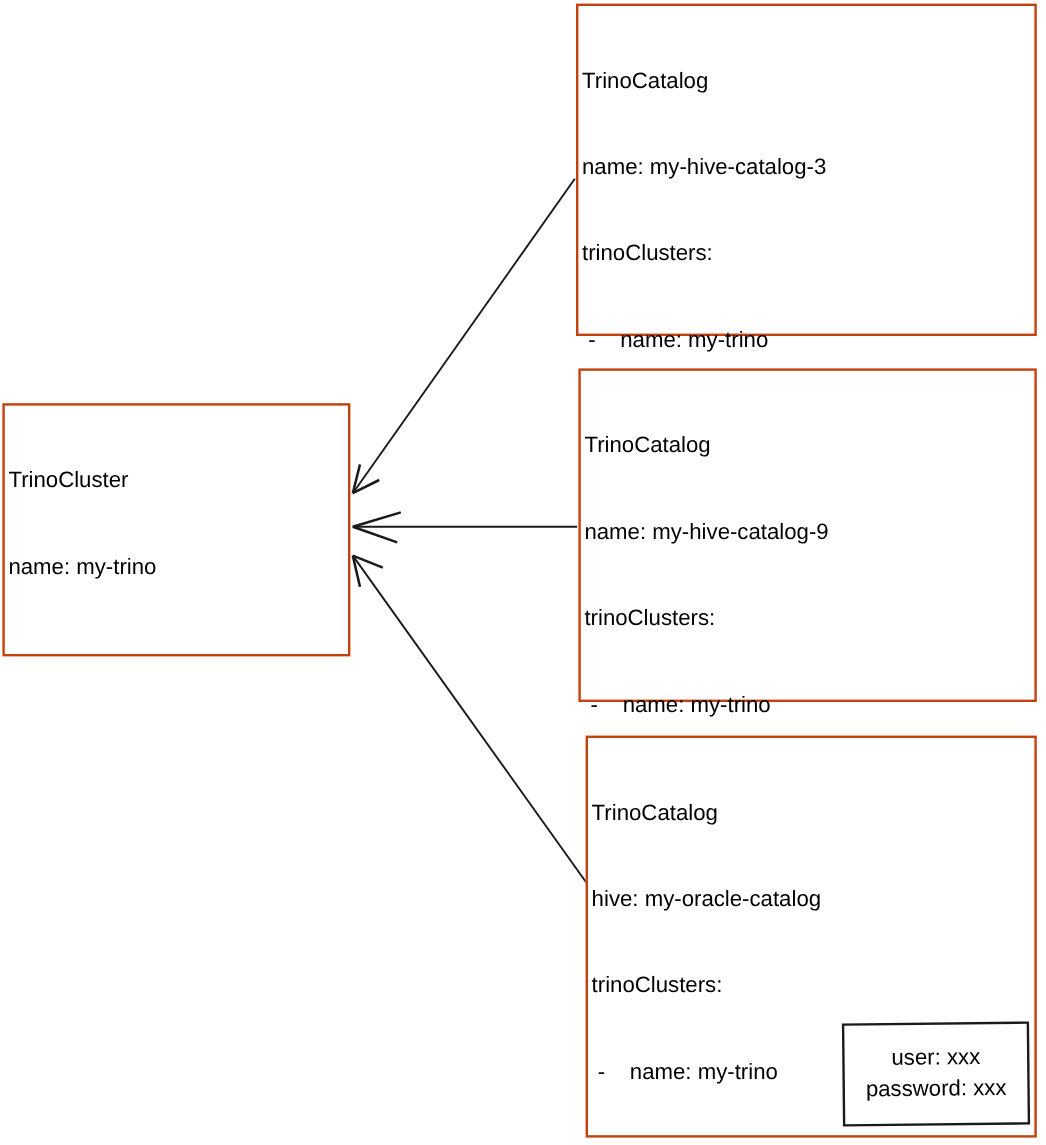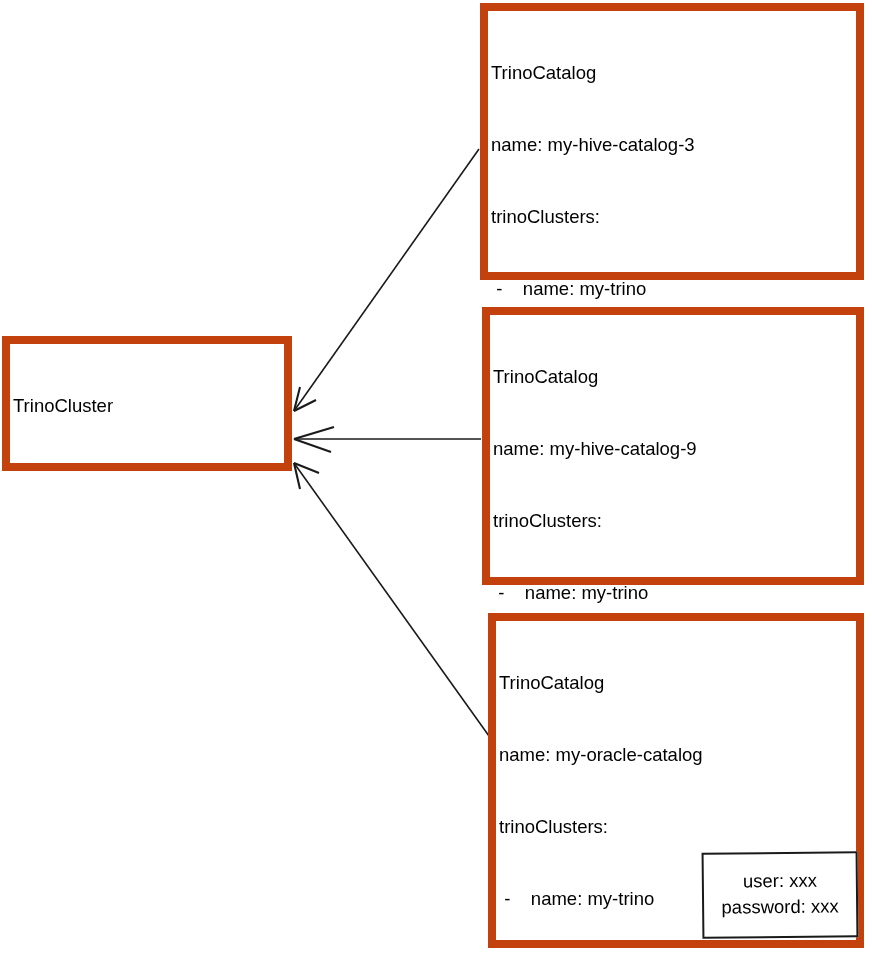--- a/index.html
+++ b/index.html
@@ -21,21 +21,21 @@
     left: 0;
     top: 0;
     width: 872px;
     height: 954px;
     pointer-events: none;
   }
   .node {
     position: absolute;
     box-sizing: border-box;
     background: #ffffff;
-    border: 8px solid #c2410c;
+    border: 2px solid #c2410c;
   }
   .node-text {
     position: absolute;
     left: 3px;
     top: 2px;
     right: 2px;
     font-size: 18.5px;
     line-height: 24px;
     color: #000000;
     white-space: pre;
@@ -44,21 +44,21 @@
   .node-text span {
     display: block;
     white-space: pre;
   }
 
   
   #node-trinocluster {
     left: 2px;
     top: 336px;
     width: 290px;
-    height: 135px;
+    height: 211px;
   }
   
   #node-catalog-0 {
     left: 480px;
     top: 3px;
     width: 384px;
     height: 277px;
   }
   #node-catalog-1 {
     left: 482px;
@@ -124,20 +124,21 @@
     <g>
       <path d="M 757,818 Q 775,832 786,851" stroke="#1a1a1a" stroke-width="1.7" fill="none"></path>
       <line x1="786" y1="851" x2="768" y2="835" stroke="#1a1a1a" stroke-width="2.0" fill="none"></line>
       <line x1="786" y1="851" x2="786" y2="828" stroke="#1a1a1a" stroke-width="2.0" fill="none"></line>
     </g>
   </svg>
 
   <div class="node" id="node-trinocluster">
     <div class="node-text">
       <span>TrinoCluster</span>
+      <span>name: my-trino</span>
     </div>
   </div>
 
   <div class="node" id="node-catalog-0">
     <div class="node-text">
       <span>TrinoCatalog</span>
       <span>name: my-hive-catalog-3</span>
       <span>trinoClusters:</span>
       <span> -    name: my-trino</span>
       <span>hive:</span>
@@ -157,21 +158,21 @@
       <span>hive:</span>
       <span>   hdfs:</span>
       <span>      # TBD</span>
       <span>   metastore: # whatever</span>
     </div>
   </div>
 
   <div class="node" id="node-catalog-2">
     <div class="node-text">
       <span>TrinoCatalog</span>
-      <span>name: my-oracle-catalog</span>
+      <span>hive: my-oracle-catalog</span>
       <span>trinoClusters:</span>
       <span> -    name: my-trino</span>
       <span>oracle:</span>
       
       
     </div>
   </div>
 
   <div class="node" id="node-secret">
     <div class="secret-text">

